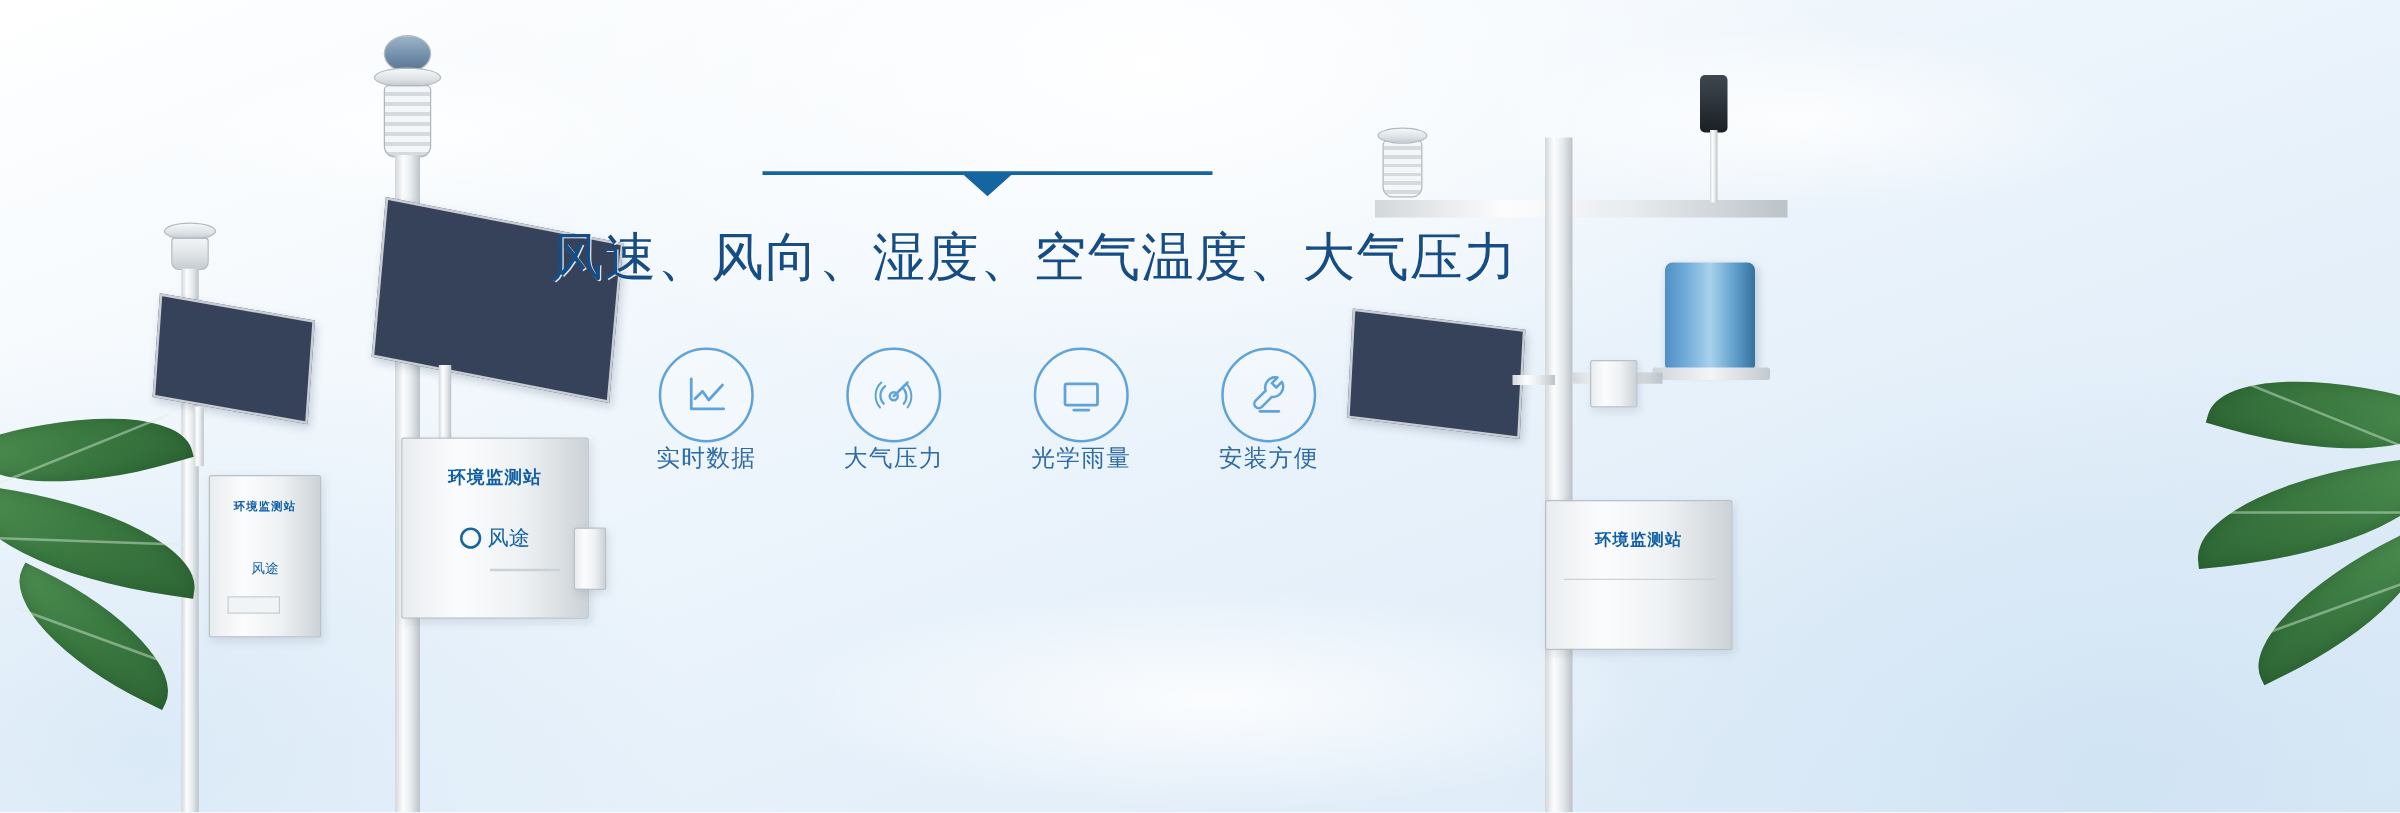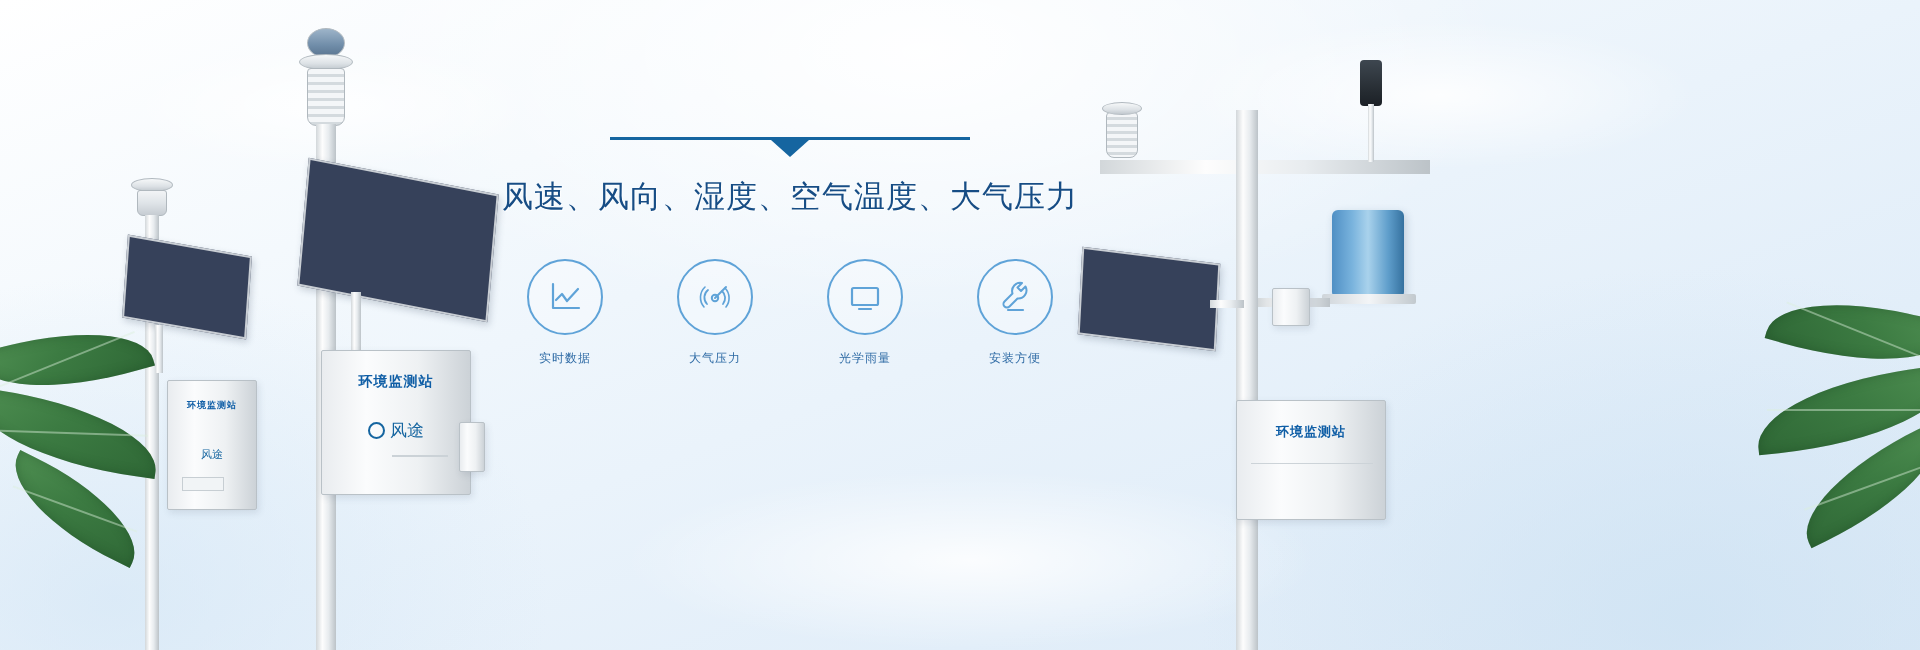--- a/index.html
+++ b/index.html
@@ -58,21 +58,21 @@
     position: absolute;
     left: 50%; top: 3px;
     transform: translateX(-50%);
     width: 0; height: 0;
     border-left: 19px solid transparent;
     border-right: 19px solid transparent;
     border-top: 17px solid #1565a0;
   }
   .sub-lines { margin-top: 30px; }
   .sub-line {
-    font-size: 31px;
+    font-size: 42px;
     color: #174d85;
     letter-spacing: 1px;
     line-height: 1.72;
     white-space: nowrap;
     text-shadow: 1px 1px 0 rgba(255,255,255,0.85);
   }
 
   
   .features {
     display: flex;
@@ -83,22 +83,22 @@
   .feature { width: 108px; text-align: center; }
   .feature-circle {
     width: 76px; height: 76px;
     margin: 0 auto;
     border: 2px solid #5fa3d8;
     border-radius: 50%;
     display: flex; align-items: center; justify-content: center;
     background: rgba(255,255,255,0.28);
   }
   .feature-label {
-    margin-top: 15px;
-    font-size: 12px;
+    margin-top: 0;
+    font-size: 19px;
     color: #2f6ba5;
     letter-spacing: 1px;
     white-space: nowrap;
     font-family: Liberation Serif, serif;
   }
 
   
   .equip { position: absolute; z-index: 20; }
 
   

